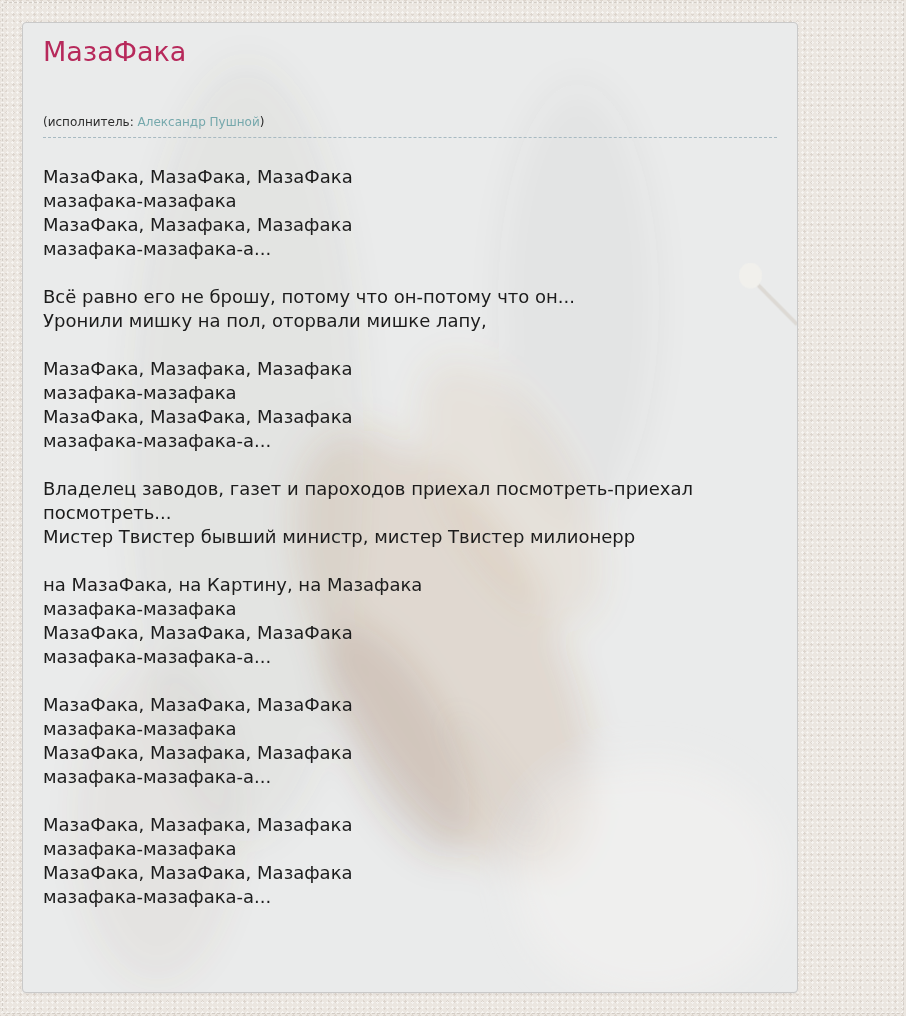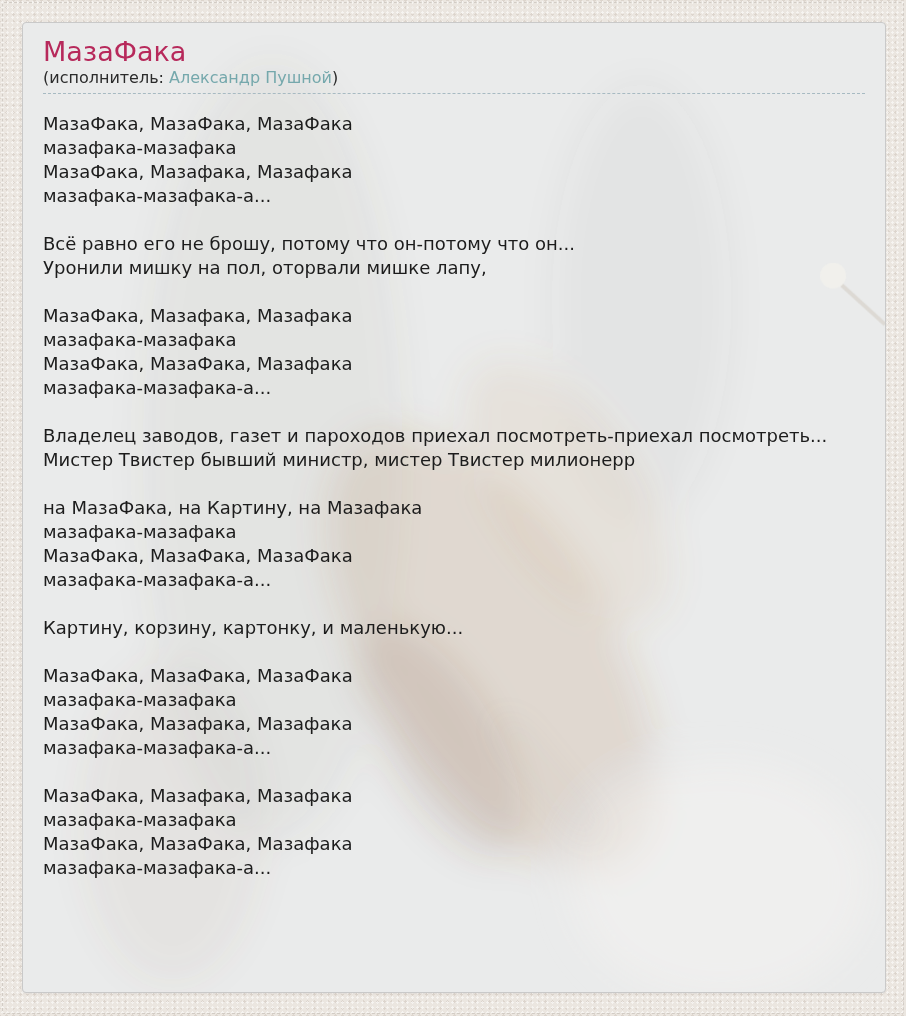--- a/index.html
+++ b/index.html
@@ -23,21 +23,21 @@
     position: absolute;
     inset: 2px;
     border: 1px dashed #d2ccc5;
     border-radius: 2px;
     pointer-events: none;
   }
   .panel {
     position: absolute;
     left: 22px;
     top: 22px;
-    width: 864px;
+    width: 776px;
     height: 971px;
     box-sizing: border-box;
     background: #eaebeb;
     border: 1px solid #c9c9c9;
     border-radius: 4px;
     overflow: hidden;
     box-shadow: 0 1px 2px rgba(0,0,0,0.05);
   }
   .bg-art {
     position: absolute;
@@ -55,37 +55,38 @@
     padding-bottom: 5px;
   }
   .title {
     margin: 0;
     font-size: 27px;
     line-height: 33px;
     font-weight: 400;
     color: #b7295b;
   }
   .subtitle {
-    font-size: 16px;
+    font-size: 12px;
     line-height: 20px;
     color: #2b2b2b;
     white-space: pre-wrap;
+    margin-top: 44px;
   }
   .performer-link {
     color: #75a8ac;
     text-decoration: none;
     cursor: pointer;
   }
   .lyrics {
     padding-top: 11px;
     font-size: 18px;
     line-height: 24px;
     color: #1c1c1c;
   }
-  .stanza { margin: 7px 0 24px 0; }
+  .stanza { margin: 16px 0 24px 0; }
   .line { white-space: pre-wrap; }
 </style>
 </head>
 <body>
 
 <div class="page-frame"></div>
 
 <div class="panel">
 
   <svg class="bg-art" viewBox="0 0 864 971" preserveAspectRatio="none" xmlns="http://www.w3.org/2000/svg">
@@ -139,21 +140,20 @@
           <div class="line">Владелец заводов, газет и пароходов приехал посмотреть-приехал посмотреть...</div>
           <div class="line">Мистер Твистер бывший министр, мистер Твистер милионерр</div>
         </div>
         <div class="stanza">
           <div class="line">на МазаФака, на Картину, на Мазафака</div>
           <div class="line">мазафака-мазафака</div>
           <div class="line">МазаФака, МазаФака, МазаФака</div>
           <div class="line">мазафака-мазафака-а...</div>
         </div>
         <div class="stanza">
-          <div class="line">Картину, корзину, картонку, и маленькую...</div>
         </div>
         <div class="stanza">
           <div class="line">МазаФака, МазаФака, МазаФака</div>
           <div class="line">мазафака-мазафака</div>
           <div class="line">МазаФака, Мазафака, Мазафака</div>
           <div class="line">мазафака-мазафака-а...</div>
         </div>
         <div class="stanza">
           <div class="line">МазаФака, Мазафака, Мазафака</div>
           <div class="line">мазафака-мазафака</div>

